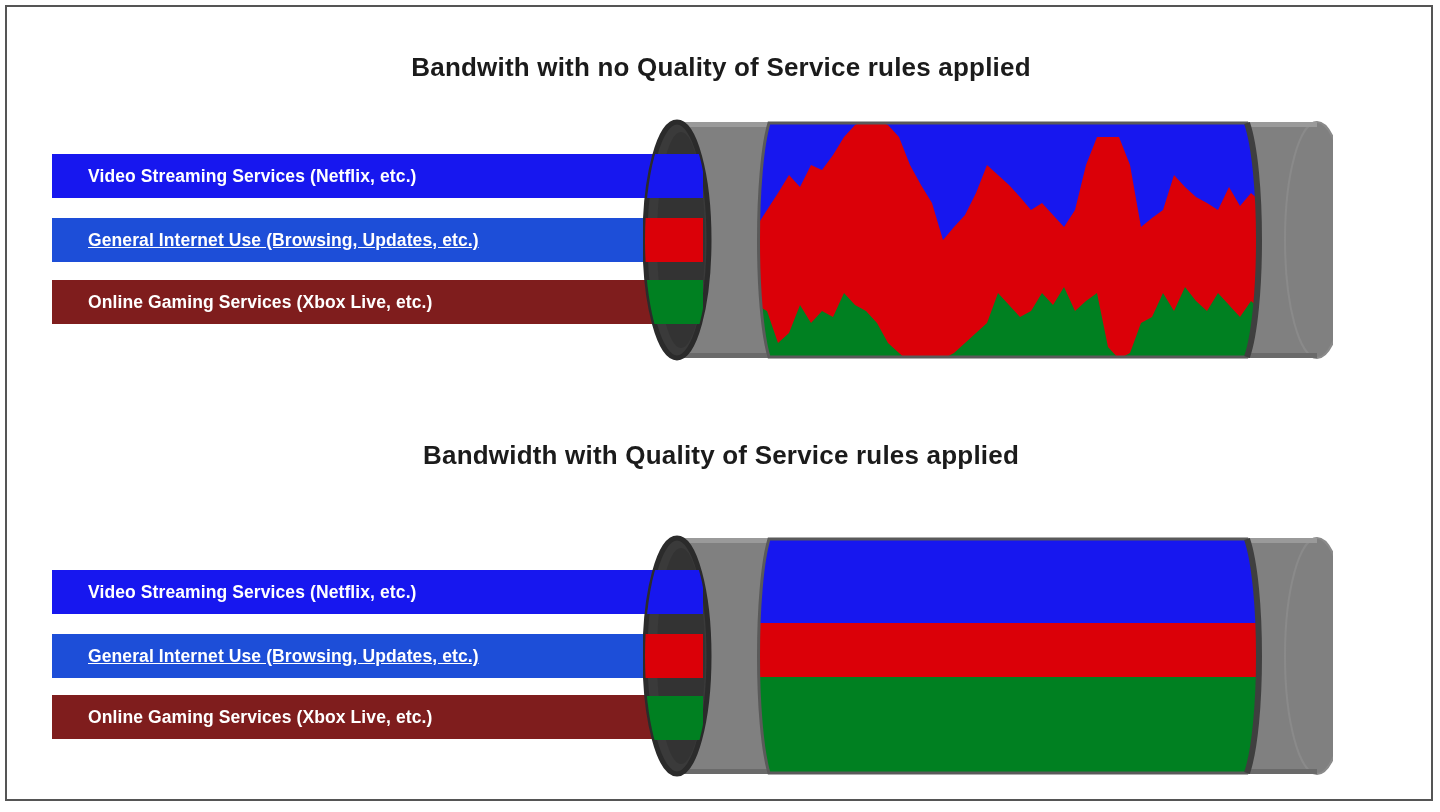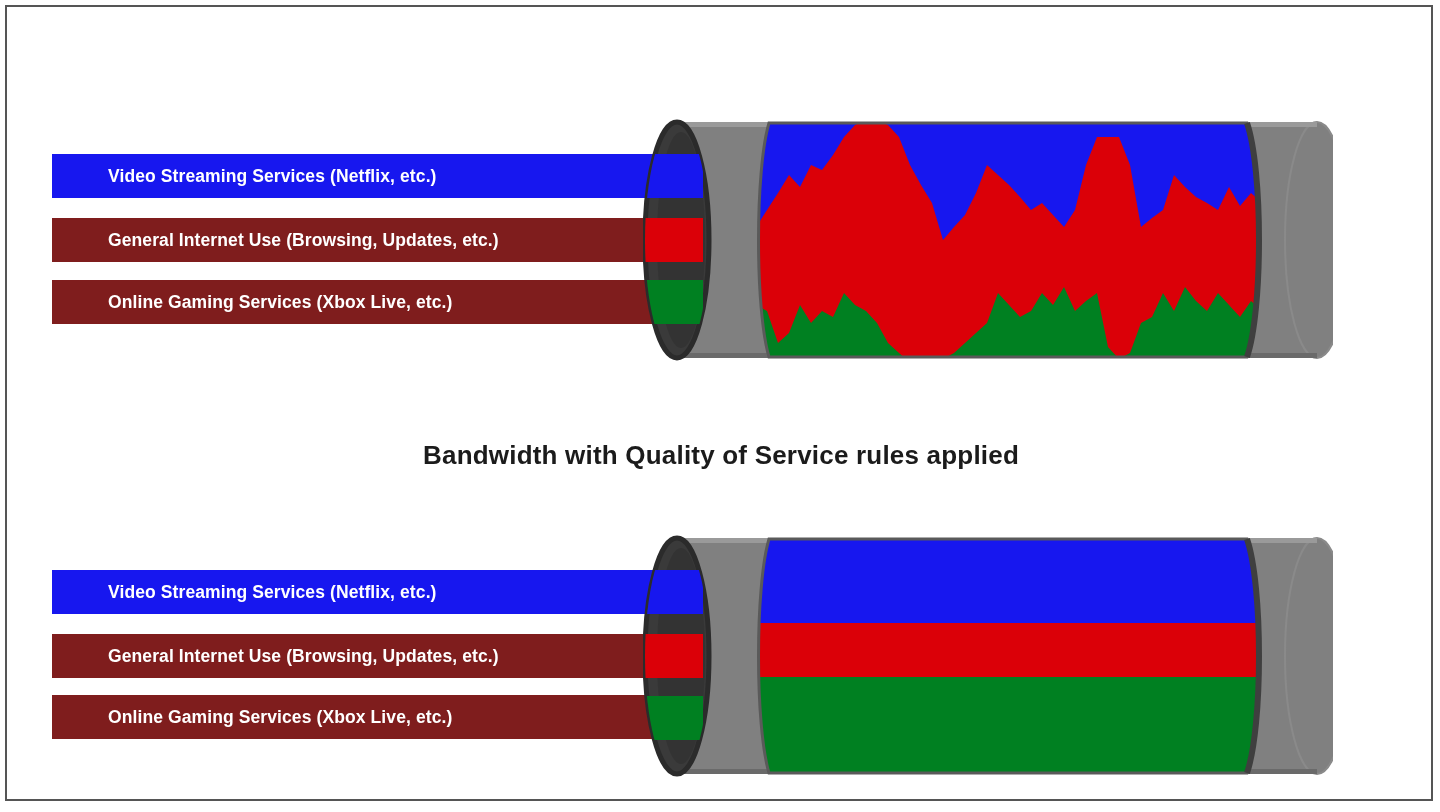--- a/index.html
+++ b/index.html
@@ -53,29 +53,29 @@
   #panel-bottom .panel-title { top: 45px; }
 
   
   .label-bar {
     position: absolute;
     left: 45px;
     height: 44px;
     display: flex;
     align-items: center;
     box-sizing: border-box;
-    padding-left: 56px;
+    padding-left: 36px;
     color: #ffffff;
     font-size: 17.5px;
     font-weight: bold;
     white-space: nowrap;
     letter-spacing: 0.1px;
   }
   .label-bar.blue  { background: #1717ef; }
-  .label-bar.red   { background: #7f1d1d; }
+  .label-bar.red   { background: #1d4ed8; text-decoration: underline; }
   .label-bar.green { background: #7f1d1d; }
 
   
   #panel-top .lb-0 { top: 147px; width: 650px; }
   #panel-top .lb-1 { top: 211px; width: 650px; }
   #panel-top .lb-2 { top: 273px; width: 650px; }
   
   #panel-bottom .lb-0 { top: 175px; width: 650px; }
   #panel-bottom .lb-1 { top: 239px; width: 650px; }
   #panel-bottom .lb-2 { top: 300px; width: 650px; }
@@ -90,20 +90,21 @@
   svg { display: block; }
 </style>
 </head>
 <body>
 
 <div class="canvas">
   <div class="frame">
 
     <div class="panel" id="panel-top">
 
+      <div class="panel-title">Bandwith with no Quality of Service rules applied</div>
 
       <div class="label-bar blue lb-0">
         <span>Video Streaming Services (Netflix, etc.)</span>
       </div>
       <div class="label-bar red lb-1">
         <span>General Internet Use (Browsing, Updates, etc.)</span>
       </div>
       <div class="label-bar green lb-2">
         <span>Online Gaming Services (Xbox Live, etc.)</span>
       </div>

